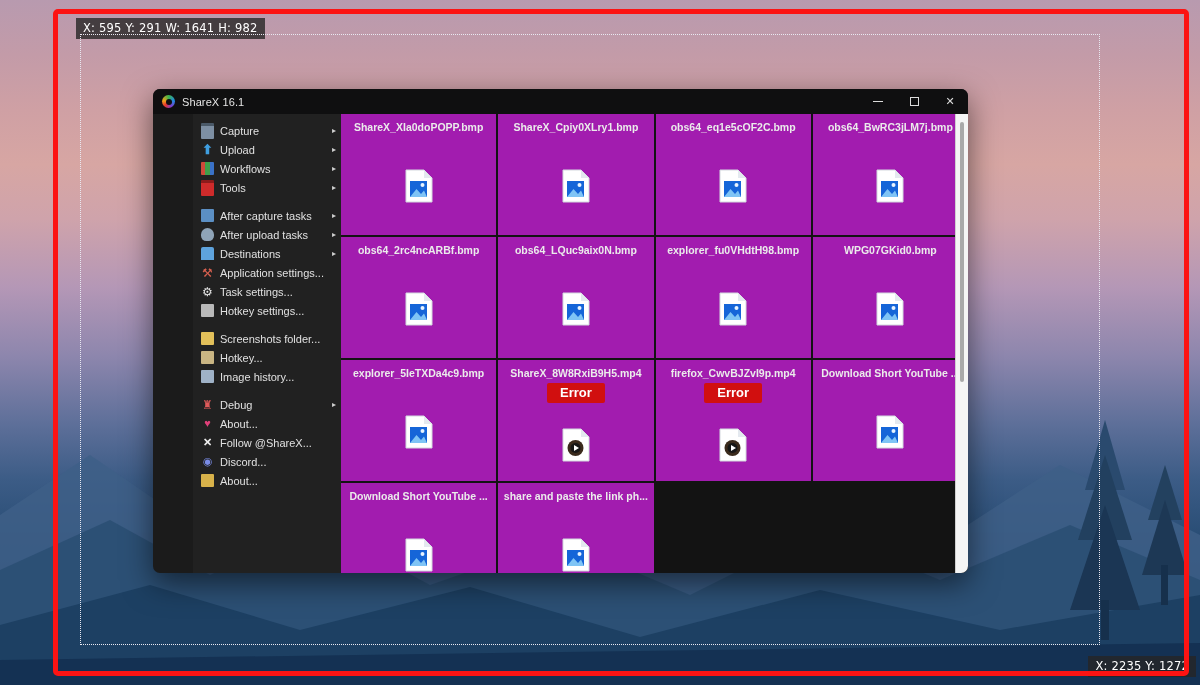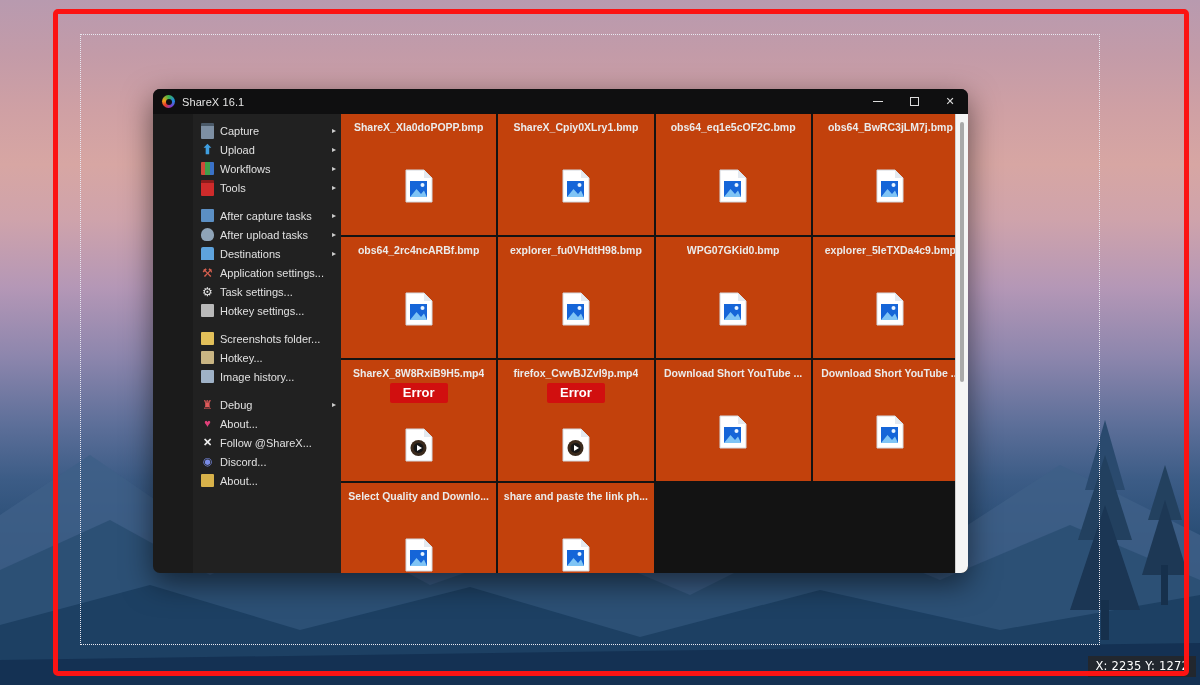--- a/index.html
+++ b/index.html
@@ -215,21 +215,21 @@
     background: #131313;
     overflow: hidden;
   }
   .grid {
     display: grid;
     grid-template-columns: repeat(4, 1fr);
     gap: 2px;
     padding: 0;
   }
   .tile {
-    background: #c2410c;
+    background: #a21caf;
     height: 121px;
     display: flex;
     flex-direction: column;
     align-items: center;
     box-sizing: border-box;
     padding-top: 7px;
     overflow: hidden;
   }
   .tile-label {
     font-size: 10.5px;
@@ -294,20 +294,21 @@
       <path d="M1105,95 L1125,165 L1085,165 Z" fill="#2a4a6e"></path>
       <path d="M1105,130 L1132,215 L1078,215 Z" fill="#22405f"></path>
       <path d="M1105,180 L1140,285 L1070,285 Z" fill="#1b3654"></path>
       <rect x="1101" y="275" width="8" height="40" fill="#16304c"></rect>
       <path d="M1165,140 L1182,195 L1148,195 Z" fill="#23415f"></path>
       <path d="M1165,175 L1188,250 L1142,250 Z" fill="#1d3855"></path>
       <rect x="1161" y="240" width="7" height="40" fill="#16304c"></rect>
     </svg>
   </div>
 
+  <div class="coord-badge" id="coord-top">X: 595 Y: 291 W: 1641 H: 982</div>
   <div class="coord-badge" id="coord-bottom">X: 2235 Y: 1272</div>
 
   <div class="selection-region"></div>
   <div class="capture-border"></div>
 
   <div class="window">
 
     <div class="titlebar">
       <div class="title-logo"></div>
       <div class="title-text">ShareX 16.1</div>
@@ -466,20 +467,32 @@
                 <svg class="file-icon" width="28" height="34" viewBox="0 0 28 34">
                   <path d="M1 1 h18 l8 8 v24 h-26 z" fill="#ffffff" stroke="#d3d8de" stroke-width="1"></path>
                   <path d="M19 1 l8 8 h-8 z" fill="#e4e9ef"></path>
                   <rect x="5" y="12" width="17" height="16" fill="#1565d8"></rect>
                   <path d="M5 28 l6.5-8 4.5 5 3-3.5 3 6.5 z" fill="#7fc4f5"></path>
                   <circle cx="17.5" cy="16" r="2" fill="#e8f4ff"></circle>
                 </svg>
               </div>
             </div>
             <div class="tile">
+              <div class="tile-label">obs64_LQuc9aix0N.bmp</div>
+              <div class="tile-icon-wrap">
+                <svg class="file-icon" width="28" height="34" viewBox="0 0 28 34">
+                  <path d="M1 1 h18 l8 8 v24 h-26 z" fill="#ffffff" stroke="#d3d8de" stroke-width="1"></path>
+                  <path d="M19 1 l8 8 h-8 z" fill="#e4e9ef"></path>
+                  <rect x="5" y="12" width="17" height="16" fill="#1565d8"></rect>
+                  <path d="M5 28 l6.5-8 4.5 5 3-3.5 3 6.5 z" fill="#7fc4f5"></path>
+                  <circle cx="17.5" cy="16" r="2" fill="#e8f4ff"></circle>
+                </svg>
+              </div>
+            </div>
+            <div class="tile">
               <div class="tile-label">explorer_fu0VHdtH98.bmp</div>
               <div class="tile-icon-wrap">
                 <svg class="file-icon" width="28" height="34" viewBox="0 0 28 34">
                   <path d="M1 1 h18 l8 8 v24 h-26 z" fill="#ffffff" stroke="#d3d8de" stroke-width="1"></path>
                   <path d="M19 1 l8 8 h-8 z" fill="#e4e9ef"></path>
                   <rect x="5" y="12" width="17" height="16" fill="#1565d8"></rect>
                   <path d="M5 28 l6.5-8 4.5 5 3-3.5 3 6.5 z" fill="#7fc4f5"></path>
                   <circle cx="17.5" cy="16" r="2" fill="#e8f4ff"></circle>
                 </svg>
               </div>
@@ -541,32 +554,20 @@
                   <path d="M1 1 h18 l8 8 v24 h-26 z" fill="#ffffff" stroke="#d3d8de" stroke-width="1"></path>
                   <path d="M19 1 l8 8 h-8 z" fill="#e4e9ef"></path>
                   <rect x="5" y="12" width="17" height="16" fill="#1565d8"></rect>
                   <path d="M5 28 l6.5-8 4.5 5 3-3.5 3 6.5 z" fill="#7fc4f5"></path>
                   <circle cx="17.5" cy="16" r="2" fill="#e8f4ff"></circle>
                 </svg>
               </div>
             </div>
             <div class="tile">
               <div class="tile-label">Download Short YouTube ...</div>
-              <div class="tile-icon-wrap">
-                <svg class="file-icon" width="28" height="34" viewBox="0 0 28 34">
-                  <path d="M1 1 h18 l8 8 v24 h-26 z" fill="#ffffff" stroke="#d3d8de" stroke-width="1"></path>
-                  <path d="M19 1 l8 8 h-8 z" fill="#e4e9ef"></path>
-                  <rect x="5" y="12" width="17" height="16" fill="#1565d8"></rect>
-                  <path d="M5 28 l6.5-8 4.5 5 3-3.5 3 6.5 z" fill="#7fc4f5"></path>
-                  <circle cx="17.5" cy="16" r="2" fill="#e8f4ff"></circle>
-                </svg>
-              </div>
-            </div>
-            <div class="tile">
-              <div class="tile-label">Select Quality and Downlo...</div>
               <div class="tile-icon-wrap">
                 <svg class="file-icon" width="28" height="34" viewBox="0 0 28 34">
                   <path d="M1 1 h18 l8 8 v24 h-26 z" fill="#ffffff" stroke="#d3d8de" stroke-width="1"></path>
                   <path d="M19 1 l8 8 h-8 z" fill="#e4e9ef"></path>
                   <rect x="5" y="12" width="17" height="16" fill="#1565d8"></rect>
                   <path d="M5 28 l6.5-8 4.5 5 3-3.5 3 6.5 z" fill="#7fc4f5"></path>
                   <circle cx="17.5" cy="16" r="2" fill="#e8f4ff"></circle>
                 </svg>
               </div>
             </div>

